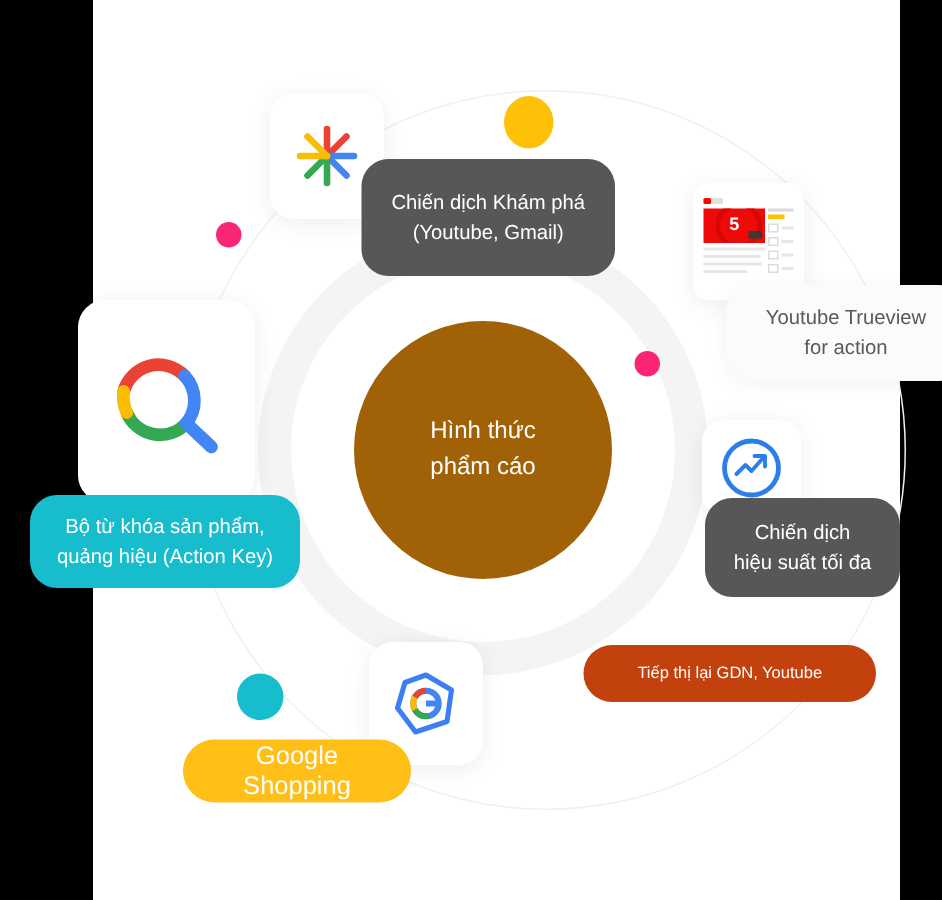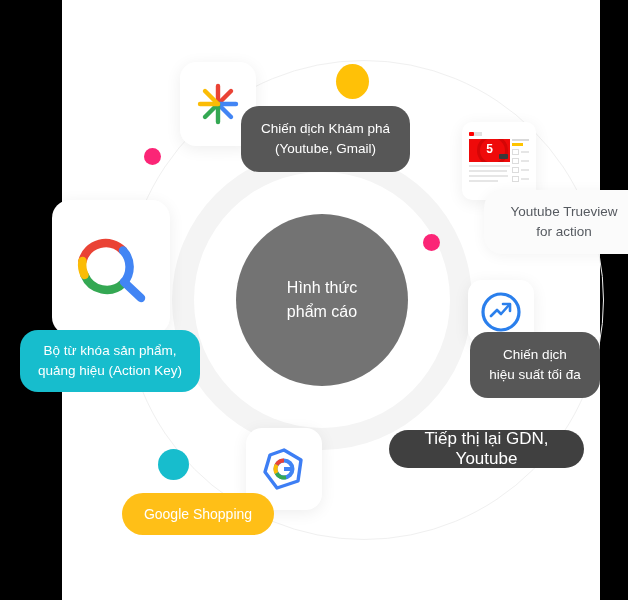--- a/index.html
+++ b/index.html
@@ -21,21 +21,21 @@
     border-radius:50%;background:#f4f4f4;
   }
   
   .ring-white{
     position:absolute;left:194px;top:172px;width:256px;height:256px;
     border-radius:50%;background:#ffffff;
   }
   
   .core{
     position:absolute;left:236px;top:214px;width:172px;height:172px;
-    border-radius:50%;background:#737373;
+    border-radius:50%;background:#a16207;
     display:flex;align-items:center;justify-content:center;flex-direction:column;
   }
   .core-text{
     color:#fff;font-size:16px;line-height:24px;text-align:center;font-weight:400;
   }
 
   
   .dot{position:absolute;border-radius:50%;}
   .dot-yellow{left:336px;top:64px;width:33px;height:35px;background:#ffc107;}
   .dot-pink-1{left:144px;top:148px;width:17px;height:17px;background:#fb2576;}
@@ -54,42 +54,42 @@
   .icard-perfmax{left:468px;top:280px;width:66px;height:64px;border-radius:14px;}
   .icard-shopping{left:246px;top:428px;width:76px;height:82px;border-radius:16px;}
 
   
   .label{
     position:absolute;border-radius:22px;text-align:center;
     display:flex;align-items:center;justify-content:center;
     font-size:13.5px;line-height:20px;padding:10px 16px;box-sizing:border-box;
   }
   .lbl-discovery{
-    left:241px;top:106px;width:169px;height:66px;background:#575757;color:#fff;
+    left:241px;top:106px;width:169px;height:78px;background:#575757;color:#fff;
     border-radius:18px;
   }
   .lbl-trueview{
     left:484px;top:190px;width:160px;height:64px;background:#fbfbfb;color:#565a60;
     border-radius:18px;box-shadow:0 2px 14px rgba(0,0,0,0.05);
   }
   .lbl-actionkey{
     left:20px;top:330px;width:180px;height:62px;background:#17bdcd;color:#fff;
     border-radius:18px;
   }
   .lbl-perfmax{
     left:470px;top:332px;width:130px;height:66px;background:#575757;color:#fff;
     border-radius:18px;
   }
   .lbl-remarketing{
-    left:389px;top:430px;width:195px;height:38px;background:#404040;color:#fff;
-    border-radius:19px;font-size:17px;
+    left:389px;top:430px;width:195px;height:38px;background:#c2410c;color:#fff;
+    border-radius:19px;font-size:11px;
   }
   .lbl-shopping{
     left:122px;top:493px;width:152px;height:42px;background:#ffbf17;color:#fff;
-    border-radius:21px;font-size:14px;
+    border-radius:21px;font-size:17px;
   }
   .lbl-txt{white-space:pre-line;}
 
   
   .yt-wrap{width:60px;height:58px;position:relative;}
   .yt-logo{position:absolute;left:0;top:0;width:13px;height:4px;background:#e0e0e0;}
   .yt-logo i{position:absolute;left:0;top:0;width:5px;height:4px;background:#ff0000;border-radius:1px;}
   .yt-thumb{
     position:absolute;left:0;top:7px;width:41px;height:23px;background:#ef0a0a;
     overflow:hidden;

